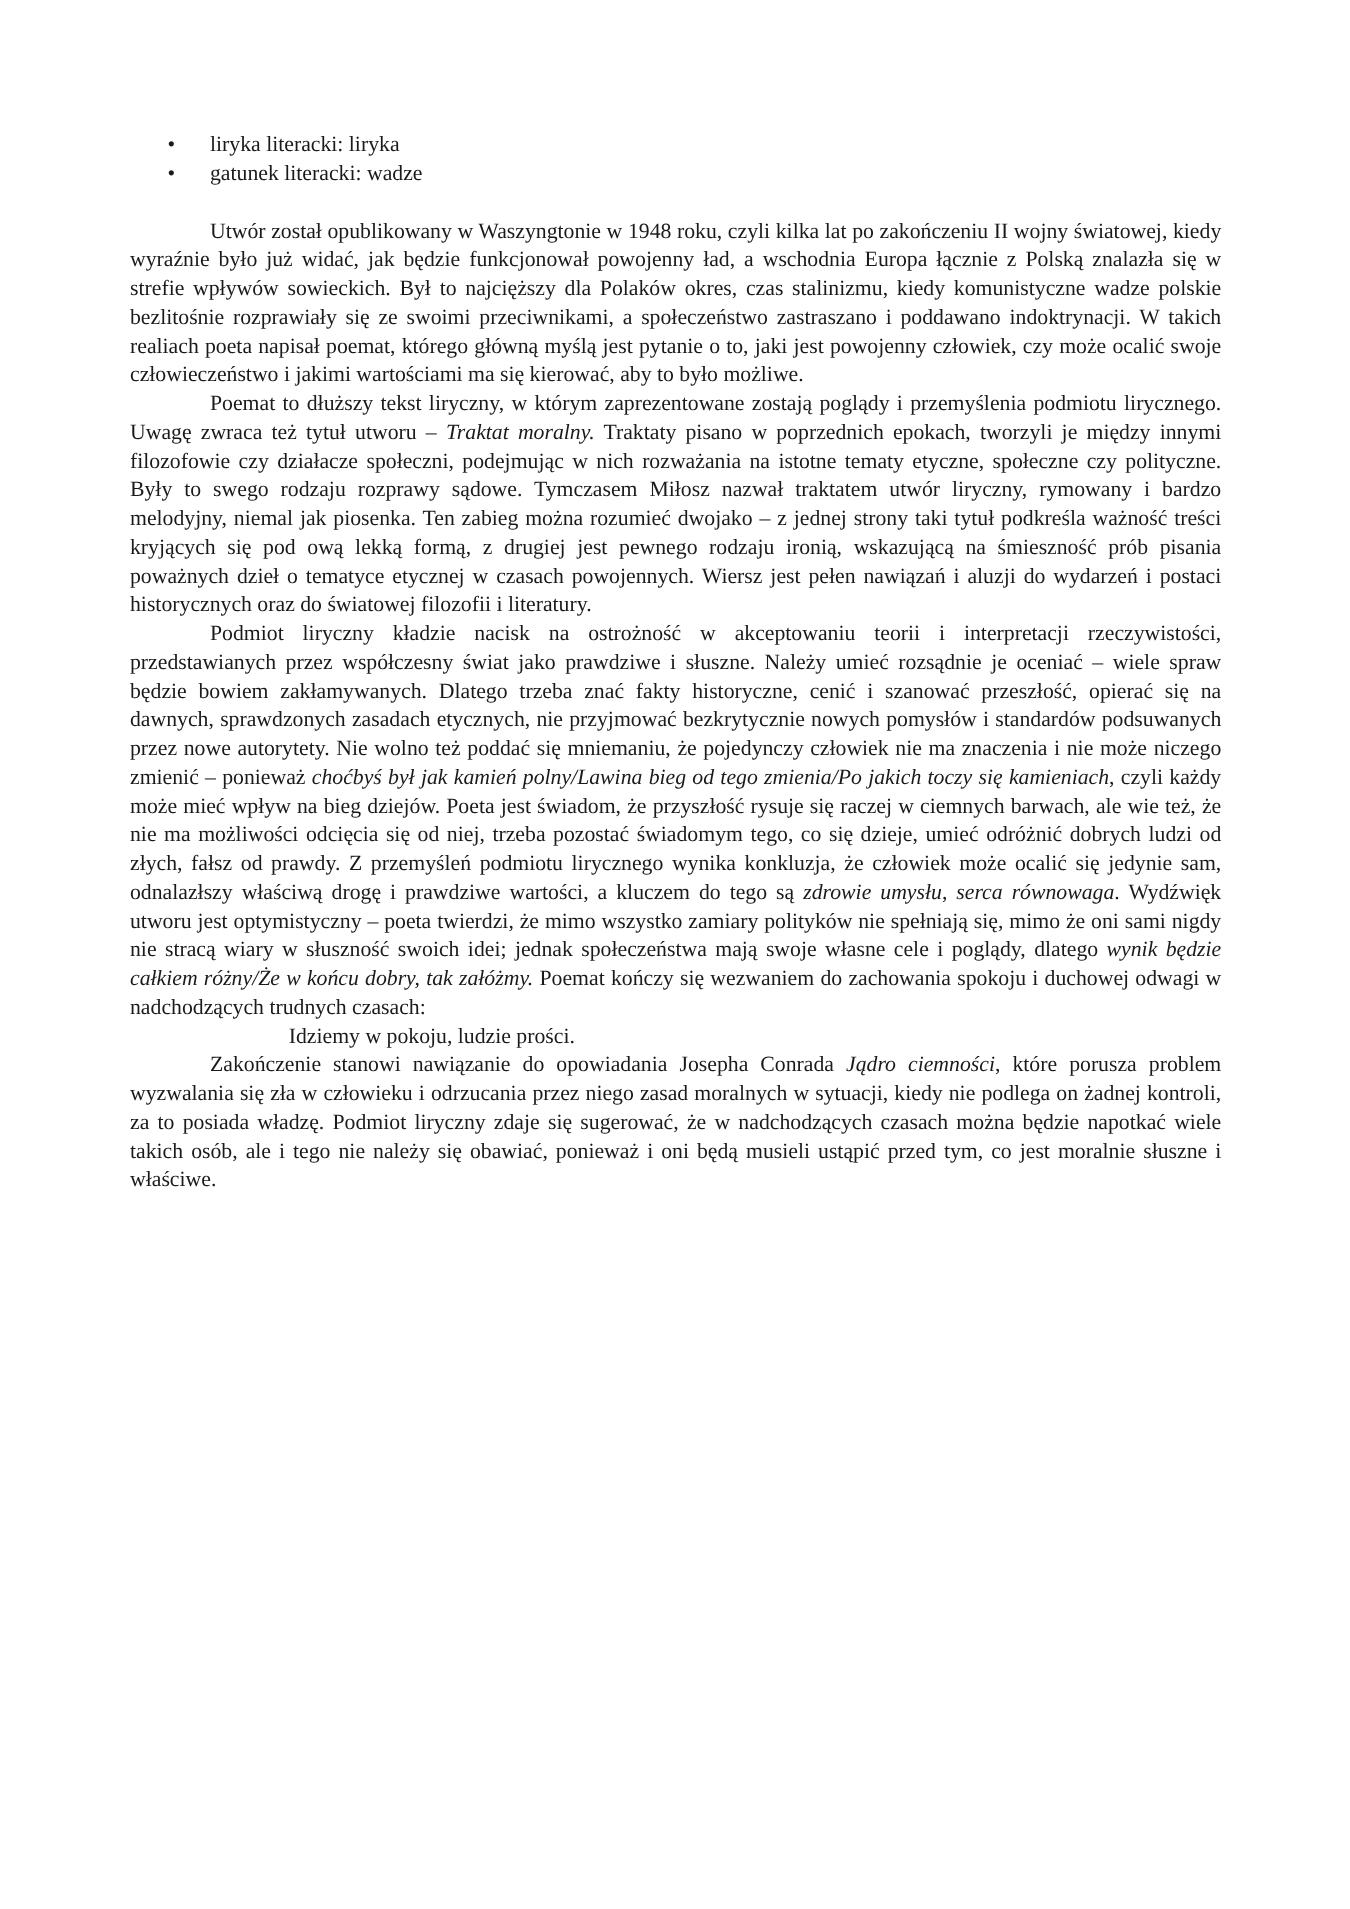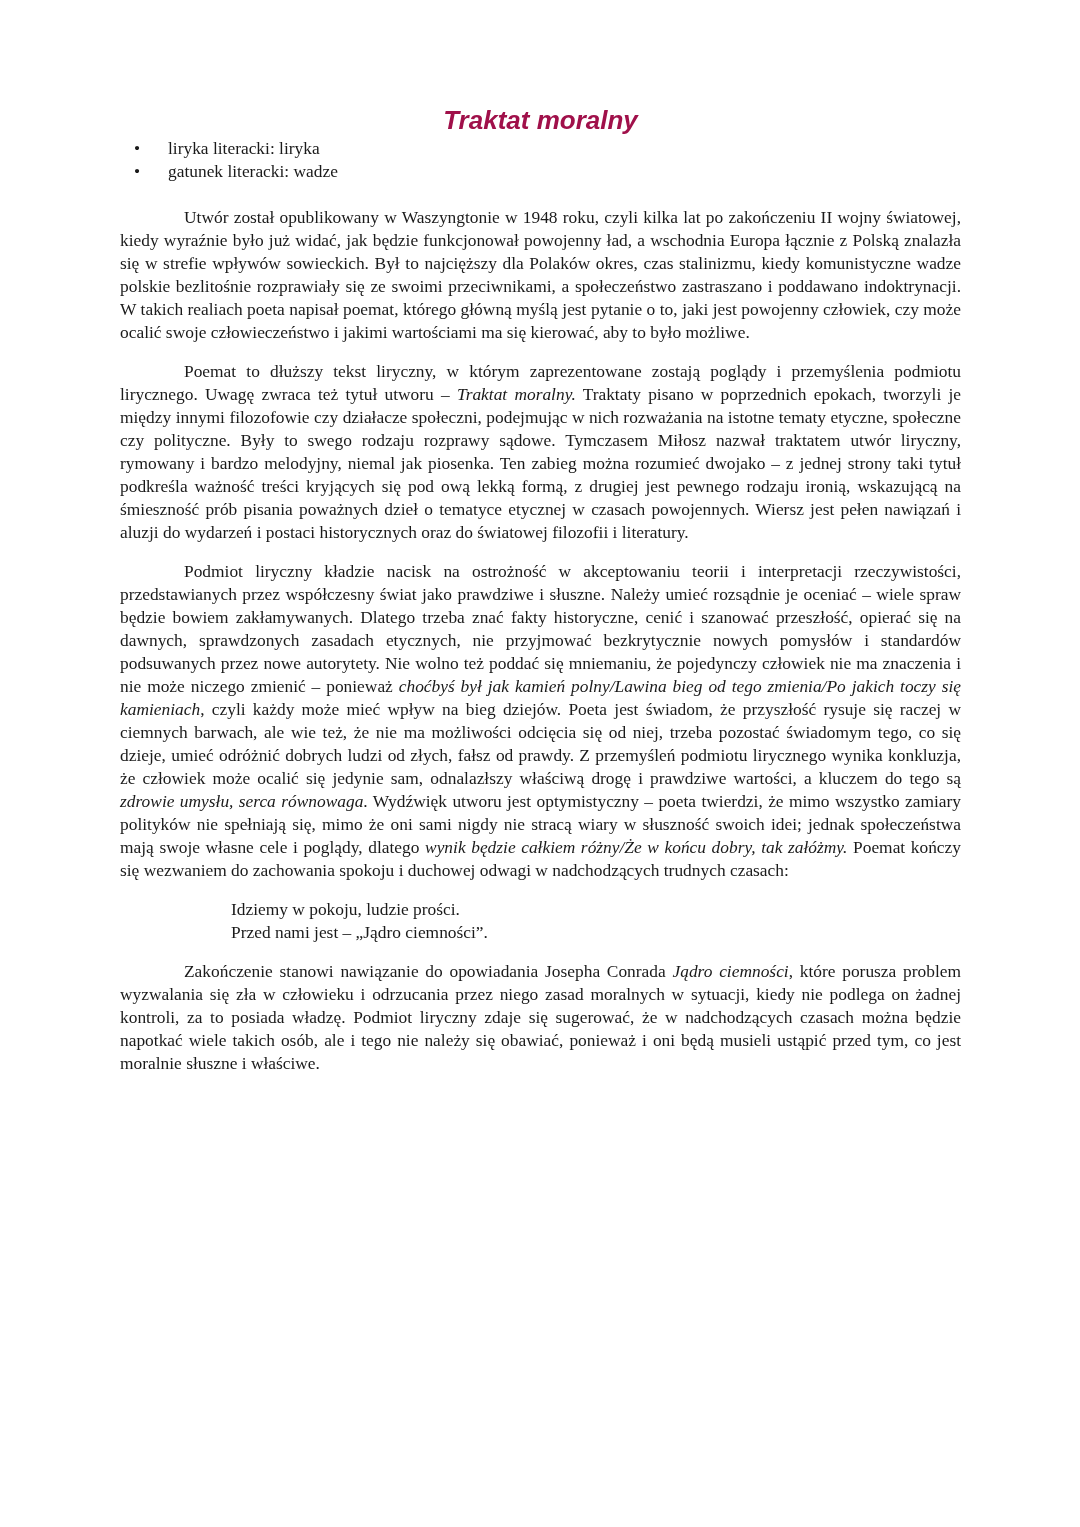--- a/index.html
+++ b/index.html
@@ -10,47 +10,45 @@
     color: #1a1a1a;
   }
   .title {
     text-align: center; margin: 0; height: 33px; line-height: 33px;
     font-family: "Liberation Sans", sans-serif; font-weight: bold; font-style: italic;
     font-size: 26px; color: #a0104a;
   }
   ul.meta { list-style: none; margin: 0 0 23px 0; padding: 0; }
   ul.meta li { position: relative; padding-left: 64px; height: 23px; }
   ul.meta li .bullet { position: absolute; left: 30px; top: 0; }
-  p.para { margin: 16px; text-align: justify; text-indent: 64px; }
+  p.para { margin: 0; text-align: justify; text-indent: 64px; }
   .quote { margin: 0; padding-left: 127px; }
   b, .b { font-weight: normal; }
   i, .i { }
 </style>
 </head>
 <body>
 
 <div class="page">
-  <h1 class="title">Traktat moralny</h1>
 
   <ul class="meta">
     <li>
       <span class="bullet">•</span>
       <span>liryka literacki: </span><b>liryka</b>
     </li>
     <li>
       <span class="bullet">•</span>
       <span>gatunek literacki: </span><b>wadze</b>
     </li>
   </ul>
 
   <p class="para"><span>Utwór został opublikowany w Waszyngtonie  w 1948 roku, czyli kilka lat po zakończeniu II wojny światowej, kiedy wyraźnie było już widać, jak będzie funkcjonował powojenny ład, a wschodnia Europa łącznie z Polską znalazła się w strefie wpływów sowieckich. Był to najcięższy dla Polaków okres, czas stalinizmu, kiedy komunistyczne wadze polskie bezlitośnie rozprawiały się ze swoimi przeciwnikami, a społeczeństwo zastraszano i poddawano indoktrynacji. W takich realiach poeta napisał poemat, którego </span><b>główną myślą jest pytanie o to, jaki jest powojenny człowiek, czy może ocalić swoje człowieczeństwo</b><span> i jakimi wartościami ma się kierować, aby to było możliwe.</span></p>
 
   <p class="para"><span>Poemat to dłuższy tekst liryczny, w którym zaprezentowane zostają poglądy i przemyślenia podmiotu lirycznego. Uwagę zwraca też </span><b>tytuł utworu</b><span> – </span><i>Traktat moralny.</i><span> Traktaty pisano w poprzednich epokach, tworzyli je między innymi filozofowie czy działacze społeczni, podejmując w nich rozważania na istotne tematy etyczne, społeczne czy polityczne. Były to swego rodzaju rozprawy sądowe. Tymczasem Miłosz nazwał traktatem utwór liryczny, rymowany i bardzo melodyjny, niemal jak piosenka. Ten zabieg można rozumieć dwojako – z jednej strony taki tytuł </span><b>podkreśla ważność treści kryjących się pod ową lekką formą</b><span>, z drugiej jest </span><b>pewnego rodzaju ironią</b><span>, wskazującą na śmieszność prób pisania poważnych dzieł o tematyce etycznej w czasach powojennych. Wiersz jest pełen nawiązań i aluzji do wydarzeń i postaci historycznych oraz do światowej filozofii i literatury.</span></p>
 
   <p class="para"><span>Podmiot liryczny kładzie nacisk na </span><b>ostrożność w akceptowaniu teorii i interpretacji rzeczywistości, przedstawianych przez współczesny świat jako prawdziwe i słuszne</b><span>. Należy umieć rozsądnie je oceniać – wiele spraw będzie bowiem </span><b>zakłamywanych</b><span>. Dlatego trzeba znać fakty historyczne, cenić i szanować przeszłość, </span><b>opierać się na dawnych, sprawdzonych zasadach etycznych</b><span>, nie przyjmować bezkrytycznie nowych pomysłów i standardów podsuwanych przez nowe autorytety. </span><b>Nie wolno też poddać się mniemaniu, że pojedynczy człowiek nie ma znaczenia</b><span> i nie może niczego zmienić – ponieważ </span><i>choćbyś był jak kamień polny/Lawina bieg od tego zmienia/Po jakich toczy się kamieniach</i><span>, czyli każdy może mieć wpływ na bieg dziejów. Poeta jest świadom, że przyszłość rysuje się raczej w ciemnych barwach, ale wie też, że nie ma możliwości odcięcia się od niej, trzeba pozostać świadomym tego, co się dzieje, </span><b>umieć odróżnić dobrych ludzi od złych, fałsz od prawdy</b><span>. Z przemyśleń podmiotu lirycznego wynika konkluzja, że </span><b>człowiek może ocalić się jedynie sam, odnalazłszy właściwą drogę i prawdziwe wartości</b><span>, a kluczem do tego są </span><i>zdrowie umysłu, serca równowaga</i><span>. Wydźwięk utworu jest optymistyczny – poeta twierdzi, że mimo wszystko zamiary polityków nie spełniają się, mimo że oni sami nigdy nie stracą wiary w słuszność swoich idei; jednak społeczeństwa mają swoje własne cele i poglądy, dlatego </span><i>wynik będzie całkiem różny/Że w końcu dobry, tak załóżmy.</i><span> Poemat kończy się wezwaniem do </span><b>zachowania spokoju i duchowej</b><span> odwagi w nadchodzących trudnych czasach:</span></p>
 
   <div>
     <p class="quote">Idziemy w pokoju, ludzie prości.</p>
-    <p class="quote">Przed nami jest – „Jądro ciemności”.</p>
   </div>
 
   <p class="para"><span>Zakończenie stanowi nawiązanie do opowiadania Josepha Conrada </span><i>Jądro ciemności</i><span>, które porusza problem wyzwalania się zła w człowieku i odrzucania przez niego zasad moralnych w sytuacji, kiedy nie podlega on żadnej kontroli, za to posiada władzę. Podmiot liryczny zdaje się sugerować, że w nadchodzących czasach można będzie napotkać wiele takich osób, ale i tego nie należy się obawiać, ponieważ i oni będą musieli ustąpić przed tym, co jest moralnie słuszne i właściwe.</span></p>
 </div>
 
 </body></html>

